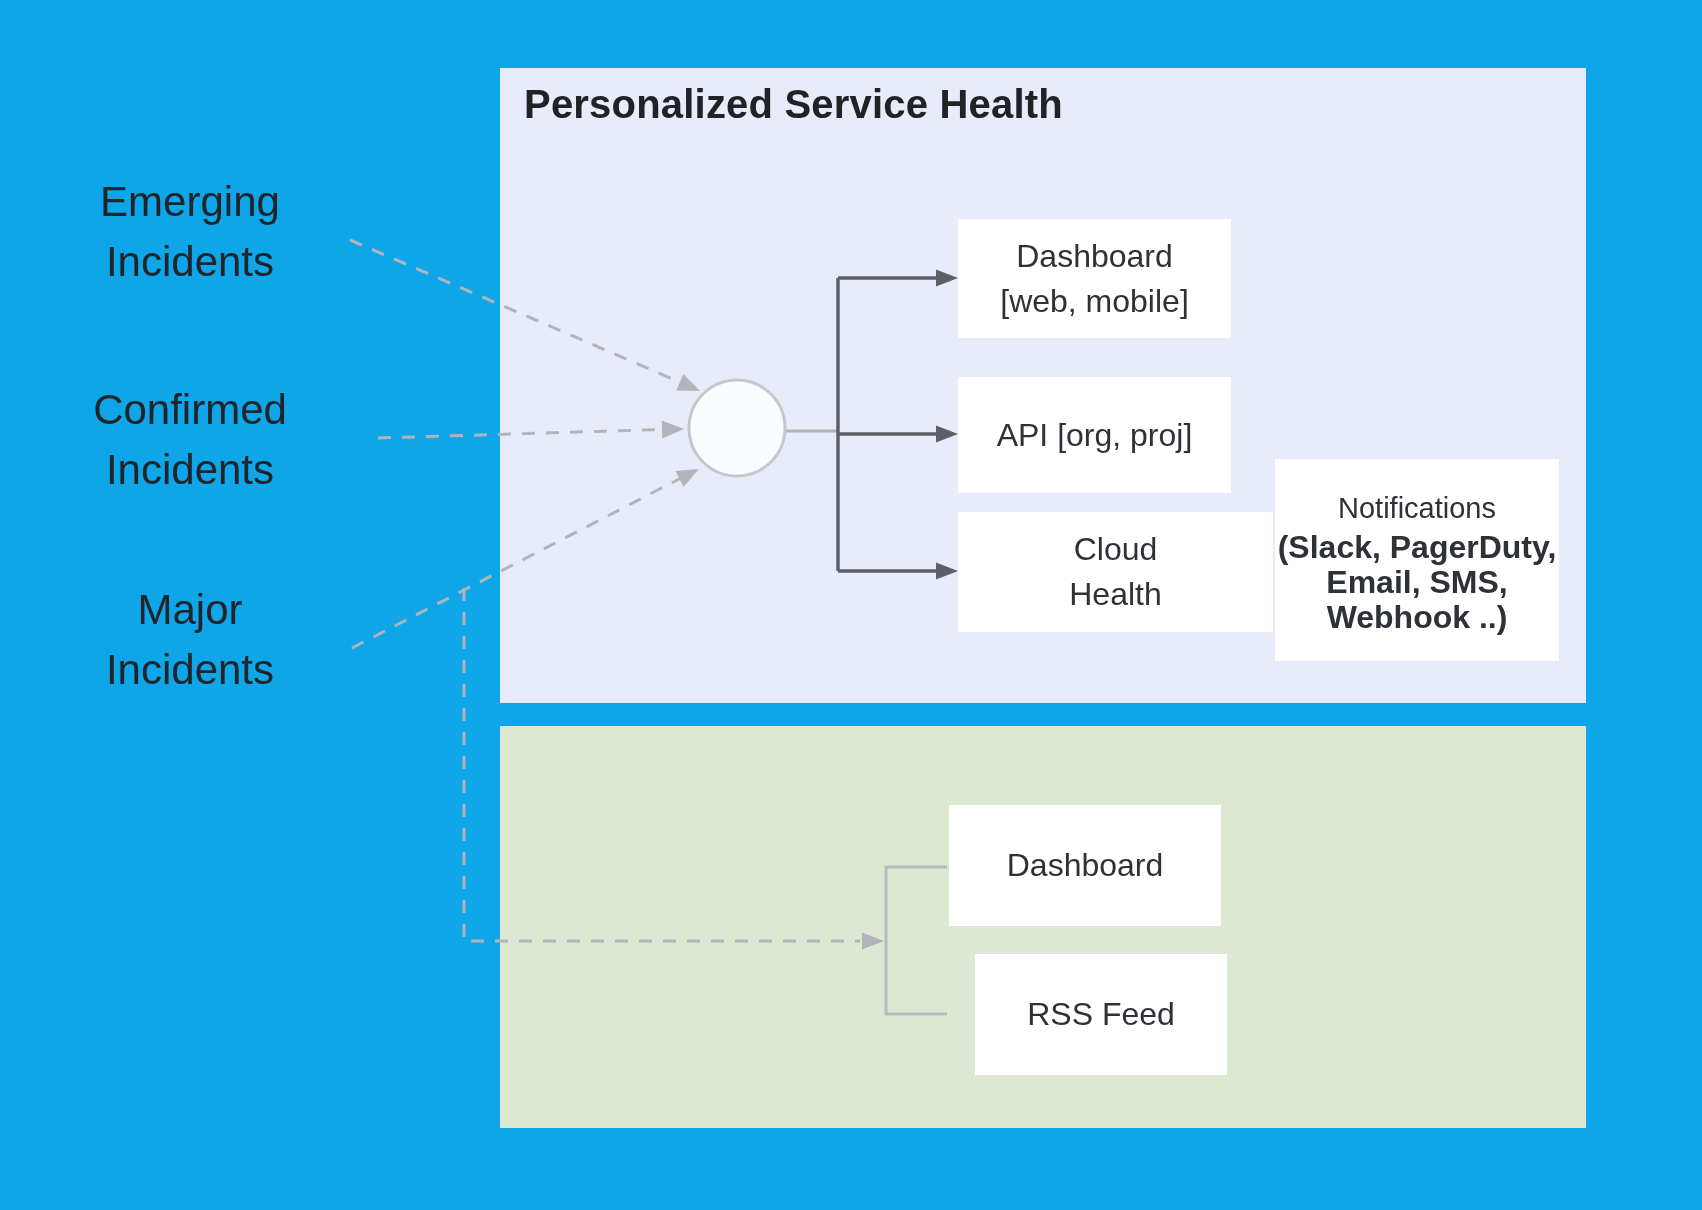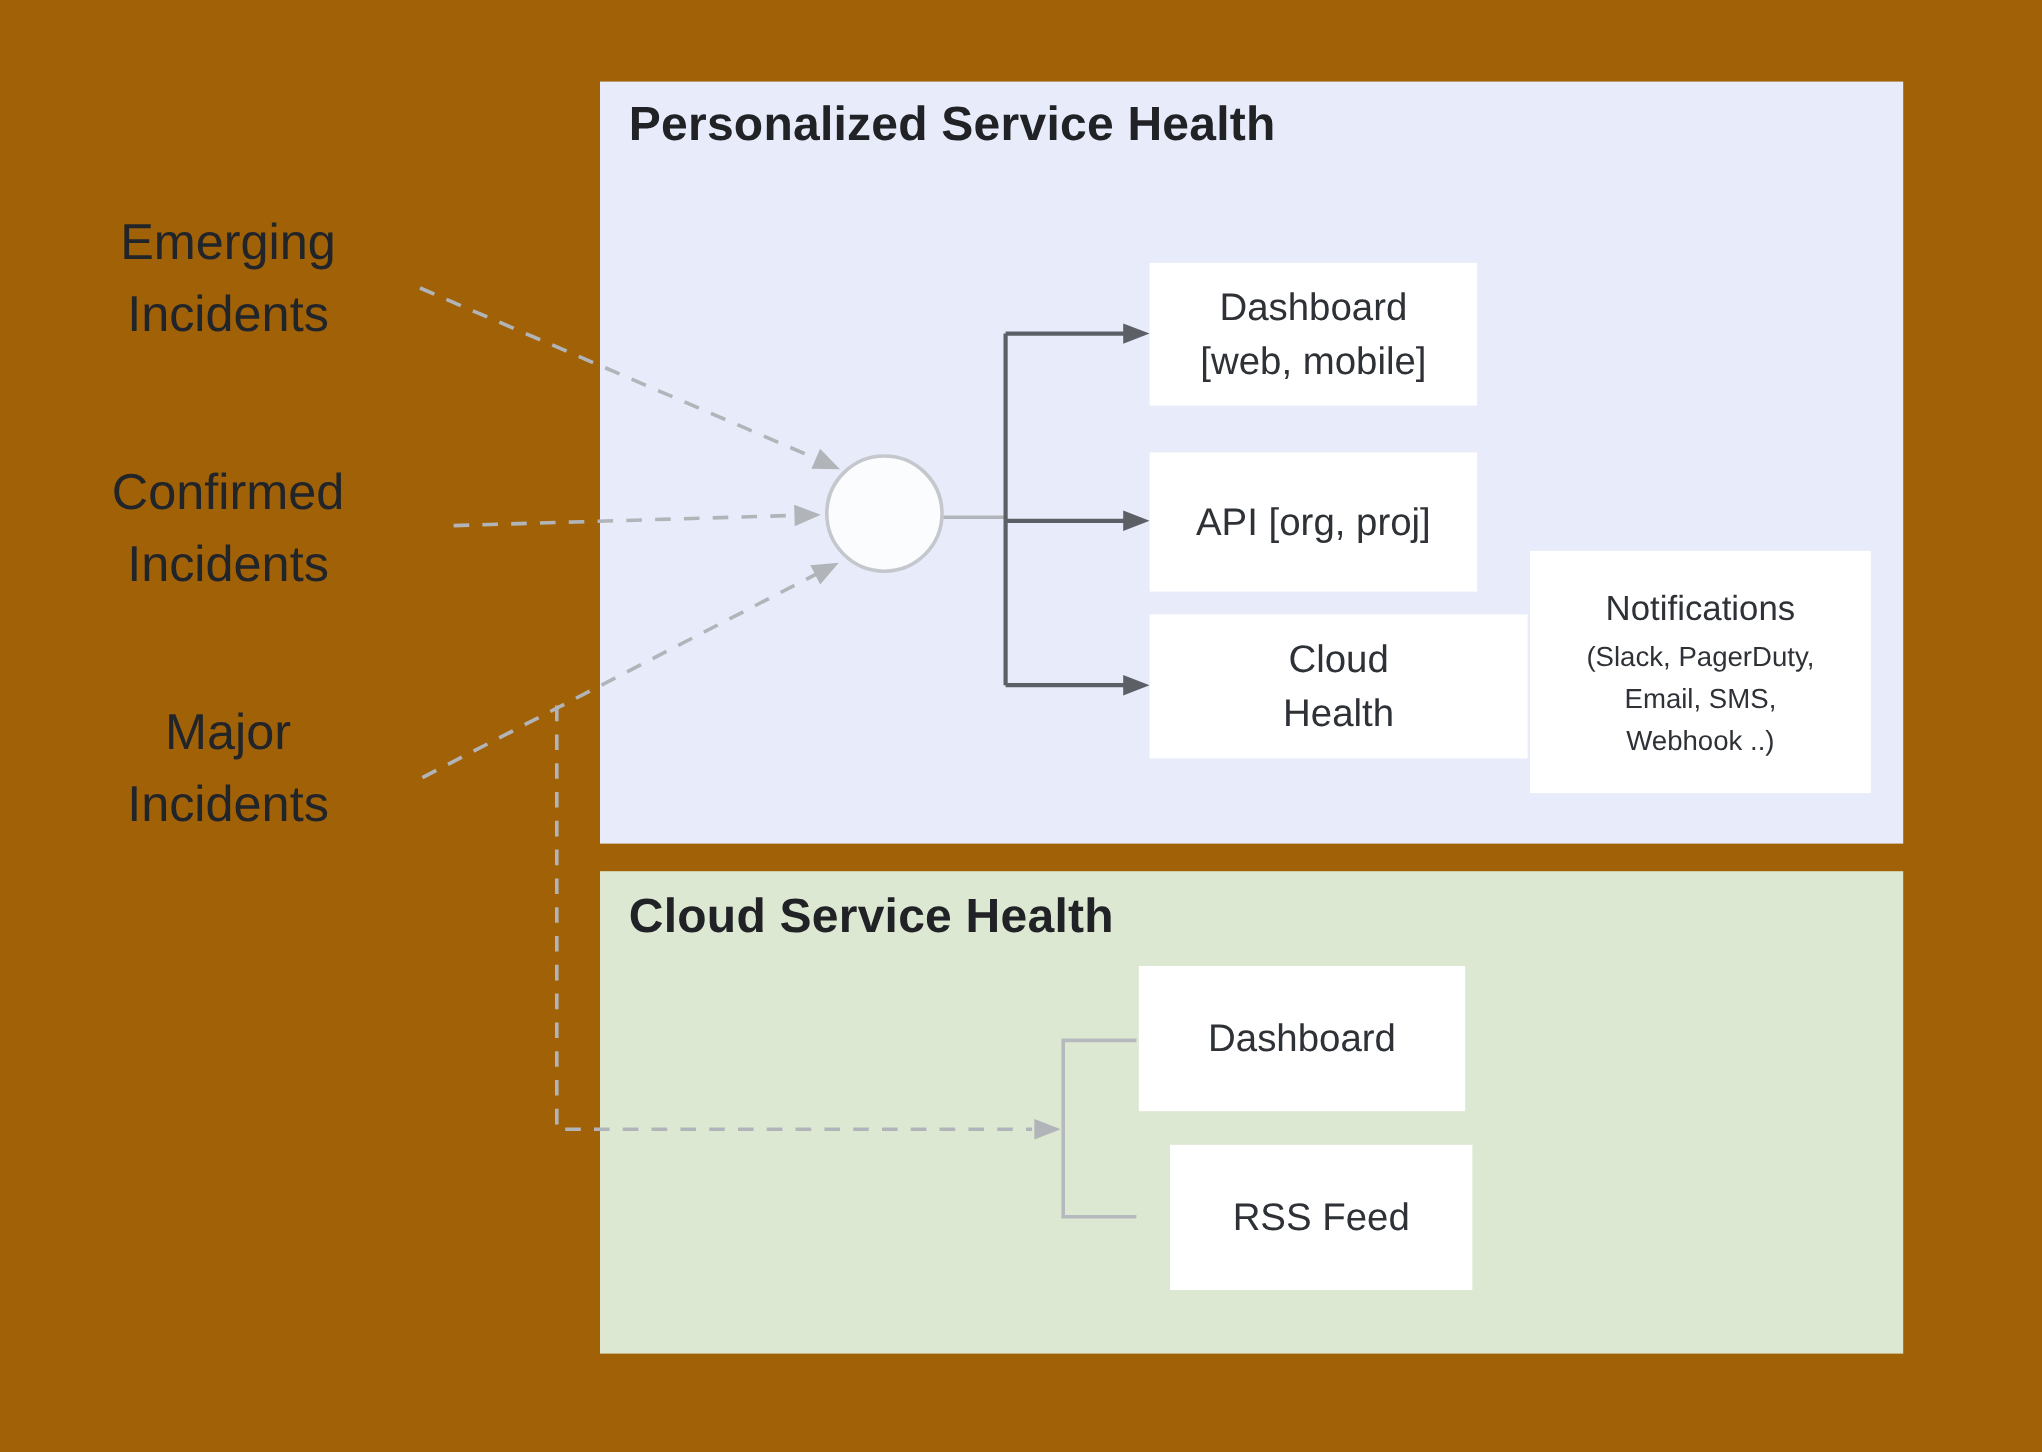--- a/index.html
+++ b/index.html
@@ -1,17 +1,17 @@
 <!DOCTYPE html>
 <html><head>
 <meta charset="utf-8">
 <style>
   html,body{margin:0;padding:0;background:#ffffff;}
   body{font-family:"Liberation Sans","DejaVu Sans",sans-serif;}
-  .canvas{position:relative;width:1702px;height:1210px;background:#a16207;overflow:hidden;}
+  .canvas{position:relative;width:1702px;height:1210px;background:#0ea5e9;overflow:hidden;}
 
   .panel{position:absolute;}
   .panel-blue{left:500px;top:68px;width:1086px;height:635px;background:#e8ecfa;}
   .panel-green{left:500px;top:726px;width:1086px;height:402px;background:#dde8d2;}
 
   .section-title{position:absolute;font-size:40px;font-weight:700;color:#202226;letter-spacing:0.2px;}
   .title-personalized{left:524px;top:82px;}
   .title-cloud{left:524px;top:742px;}
 
   .src-label{position:absolute;width:300px;text-align:center;font-size:42px;line-height:60px;color:#212428;}
@@ -19,36 +19,35 @@
   .src-confirmed{left:40px;top:380px;}
   .src-major{left:40px;top:580px;}
 
   .node{position:absolute;background:#ffffff;display:flex;flex-direction:column;align-items:center;justify-content:center;text-align:center;color:#2e3136;}
   .node .ln{font-size:32px;line-height:45px;}
   .node-dashboard-web{left:958px;top:219px;width:273px;height:119px;}
   .node-api{left:958px;top:377px;width:273px;height:116px;}
   .node-cloud-logging{left:958px;top:512px;width:315px;height:120px;}
   .node-notifications{left:1275px;top:459px;width:284px;height:202px;}
   .node-notifications .nt{font-size:29px;line-height:44px;}
-  .node-notifications .ns{font-size:23px;line-height:35px;}
+  .node-notifications .ns{font-size:32px;line-height:35px;font-weight:bold;}
   .node-g-dashboard{left:949px;top:805px;width:272px;height:121px;}
   .node-rss{left:975px;top:954px;width:252px;height:121px;}
 
   .wires{position:absolute;left:0;top:0;width:1702px;height:1210px;pointer-events:none;}
 </style>
 </head>
 <body>
 
 <div class="canvas">
 
   <div class="panel panel-blue"></div>
   <div class="panel panel-green"></div>
 
   <div class="section-title title-personalized">Personalized Service Health</div>
-  <div class="section-title title-cloud">Cloud Service Health</div>
 
   <div class="src-label src-emerging">
     <div>Emerging</div>
     <div>Incidents</div>
   </div>
   <div class="src-label src-confirmed">
     <div>Confirmed</div>
     <div>Incidents</div>
   </div>
   <div class="src-label src-major">

